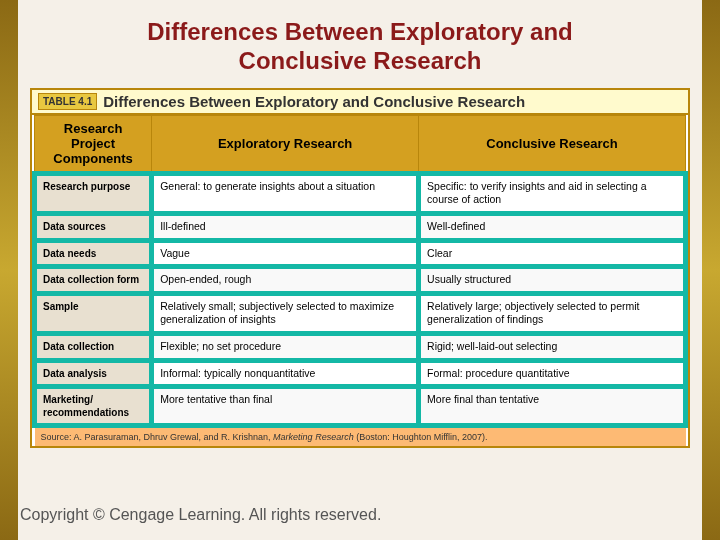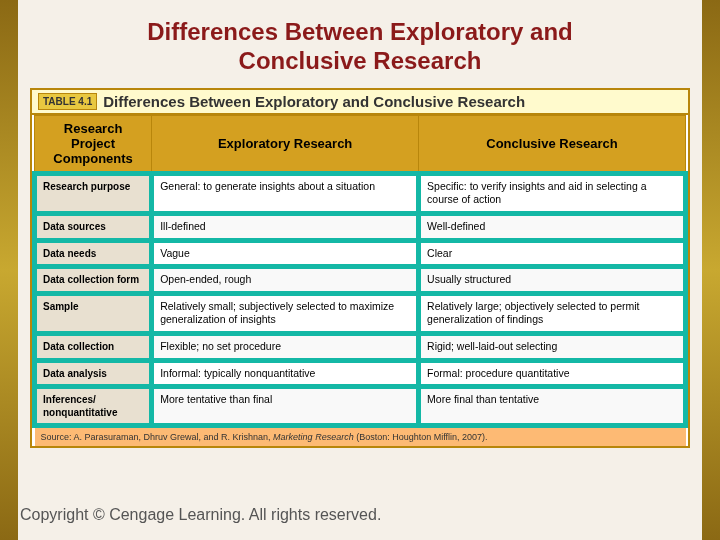--- a/index.html
+++ b/index.html
@@ -208,21 +208,21 @@
             <td>Data collection</td>
             <td>Flexible; no set procedure</td>
             <td>Rigid; well-laid-out selecting</td>
           </tr>
           <tr>
             <td>Data analysis</td>
             <td>Informal: typically nonquantitative</td>
             <td>Formal: procedure quantitative</td>
           </tr>
           <tr>
-            <td>Inferences/ nonquantitative</td>
+            <td>Marketing/ recommendations</td>
             <td>More tentative than final</td>
             <td>More final than tentative</td>
           </tr>
         </tbody>
       <tfoot>
         <tr>
           <td colspan="3" class="source-row">
             Source: A. Parasuraman, Dhruv Grewal, and R. Krishnan, <em>Marketing Research</em> (Boston: Houghton Mifflin, 2007).
           </td>
         </tr>

